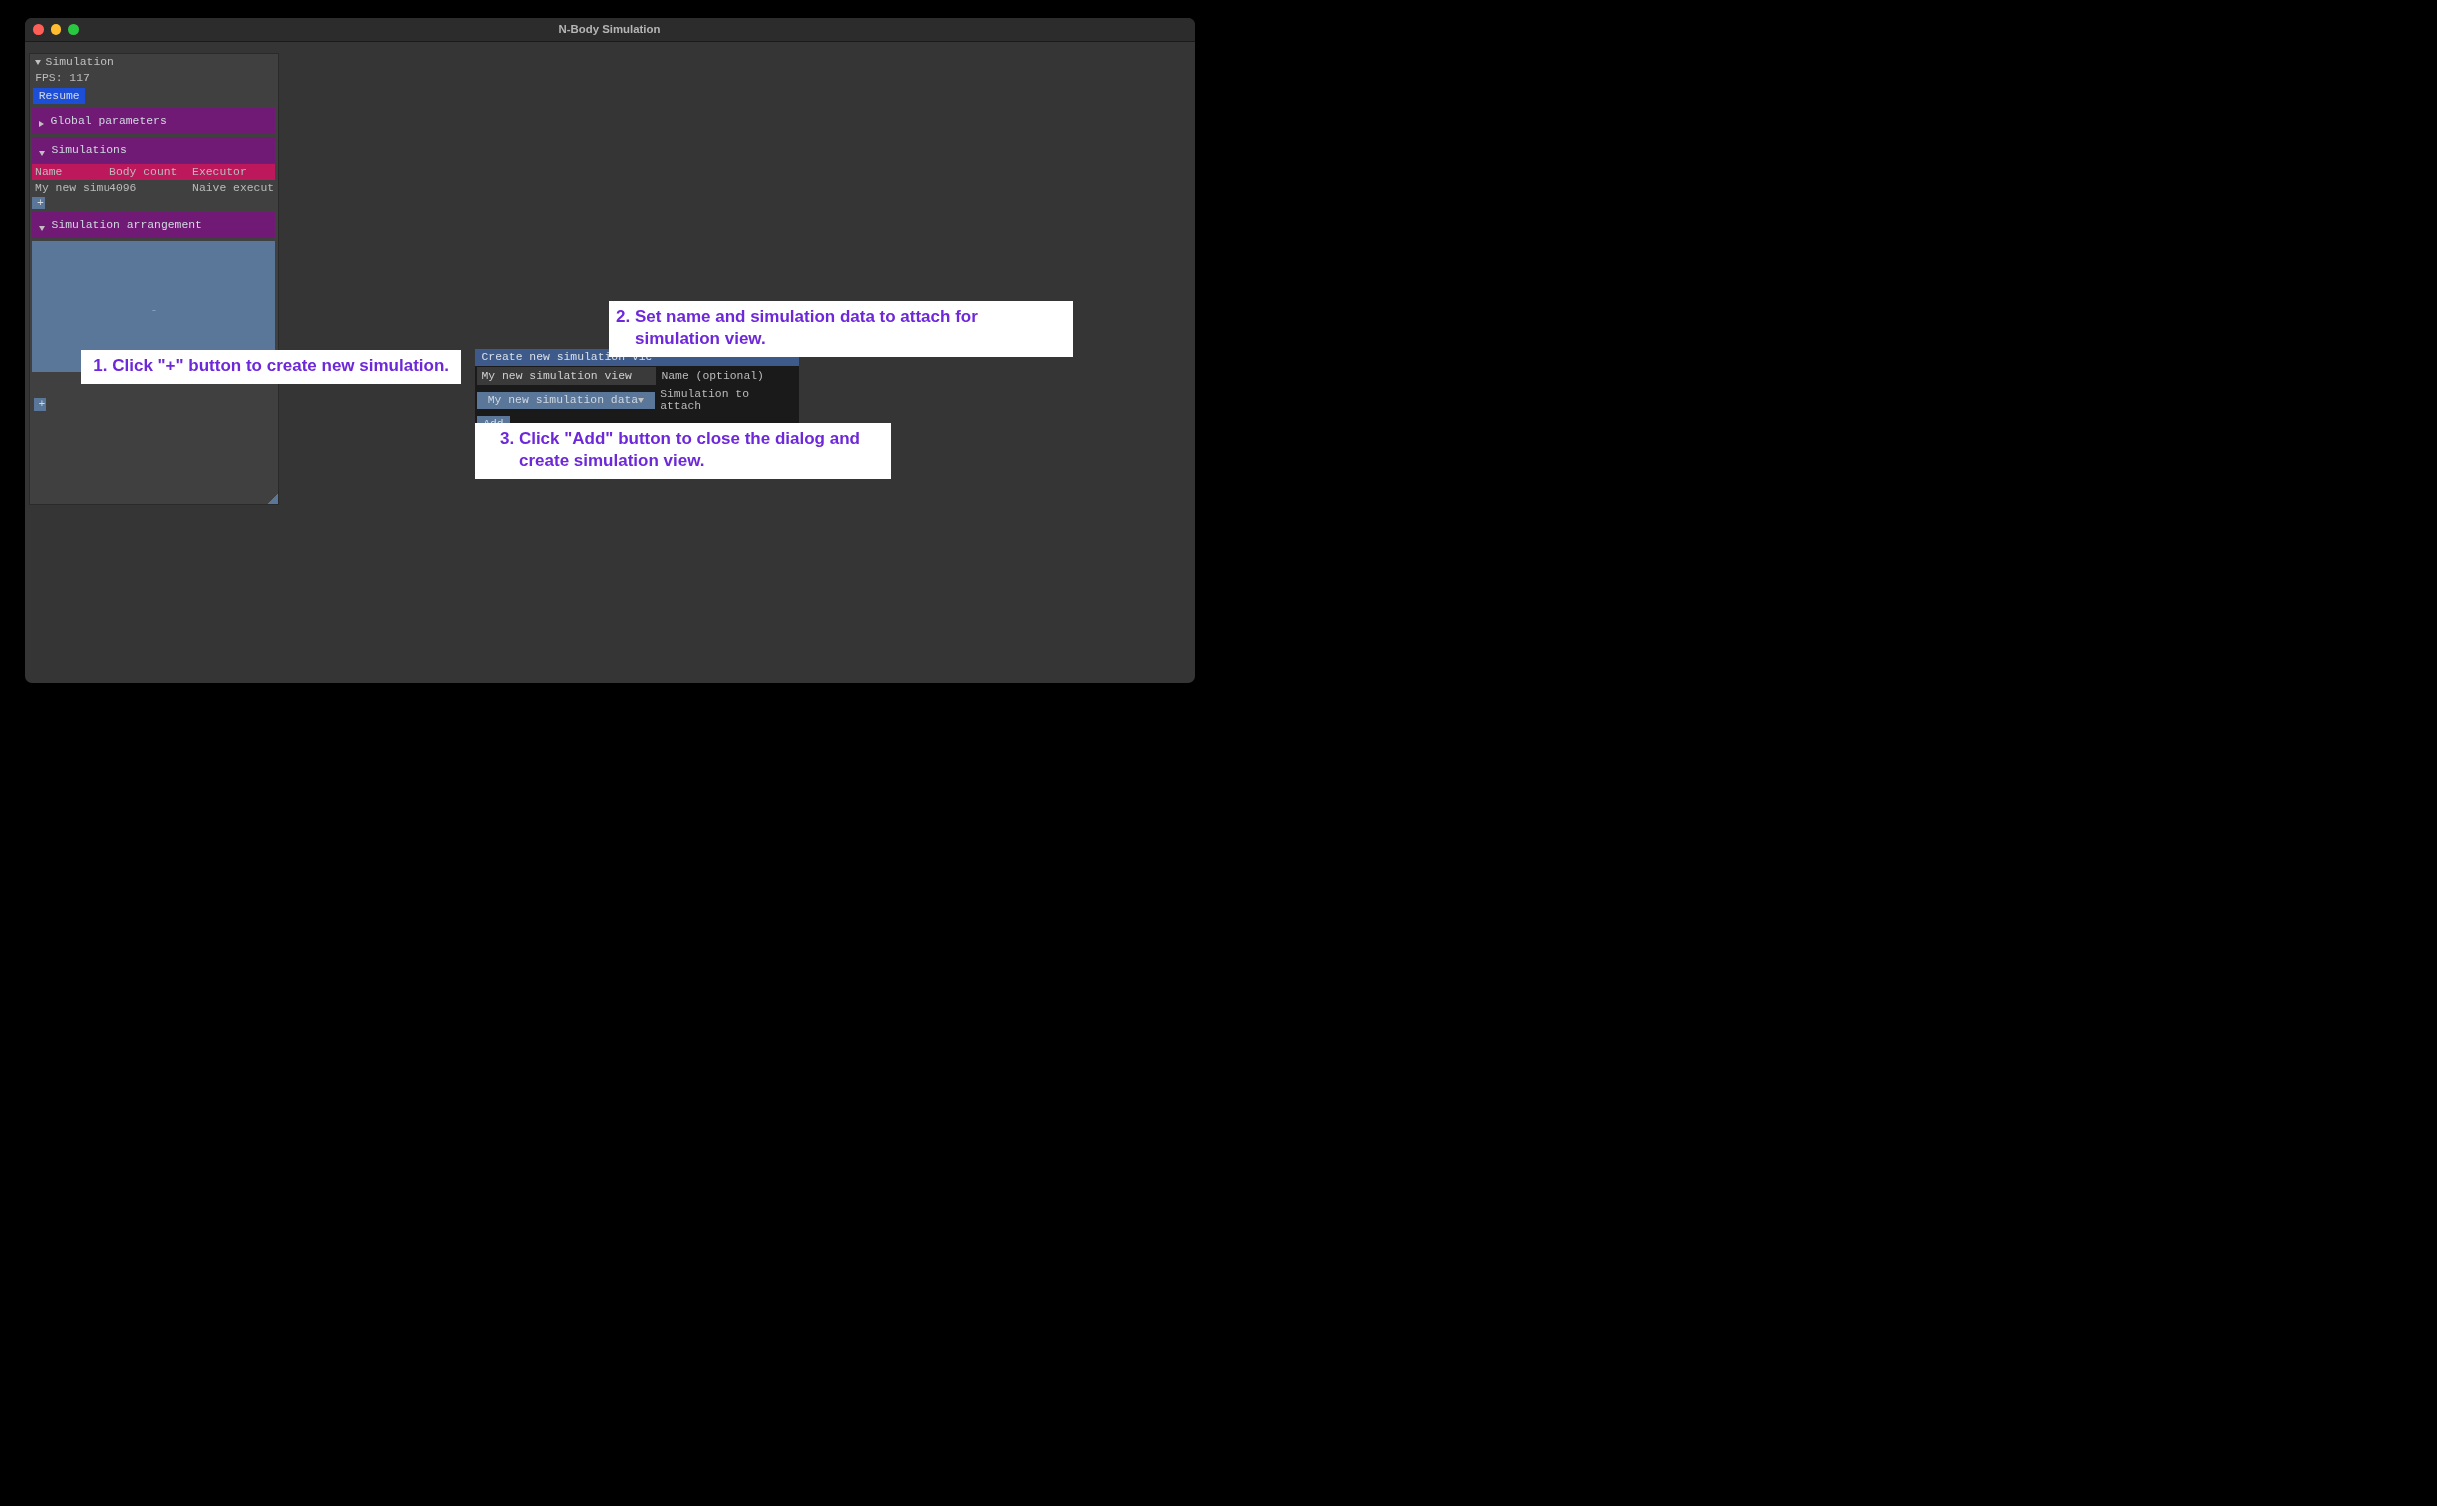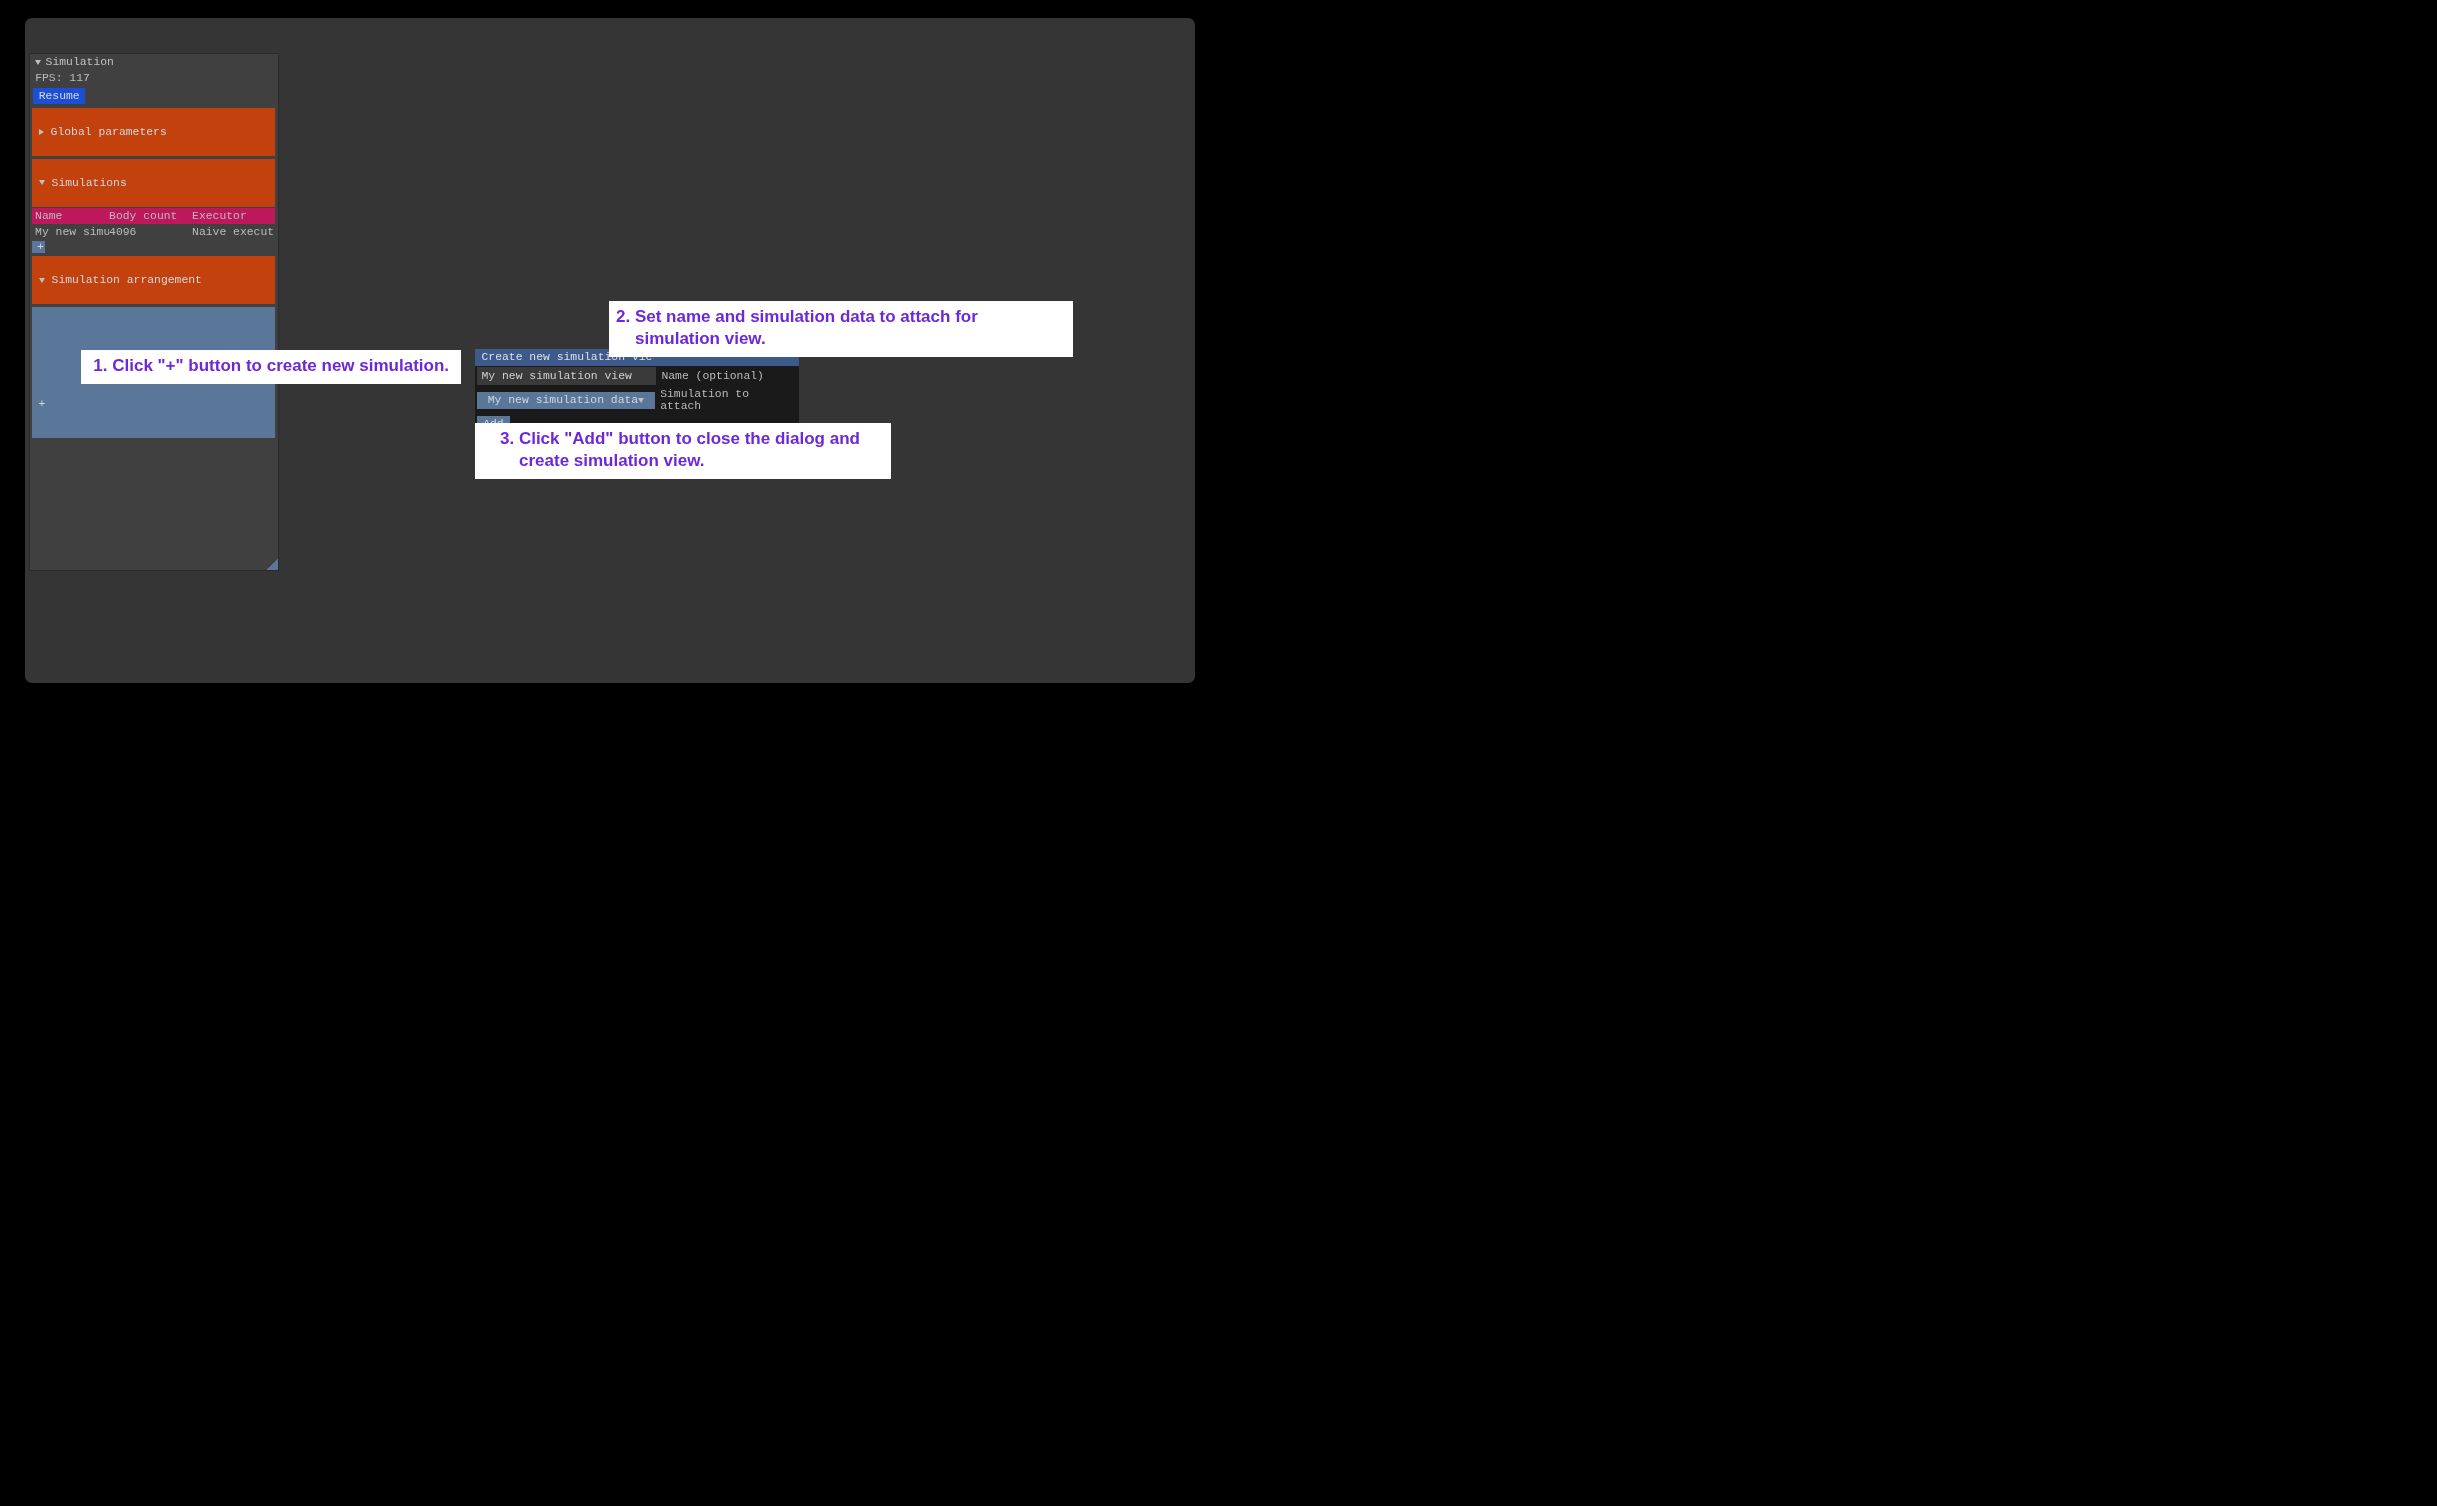--- a/index.html
+++ b/index.html
@@ -109,25 +109,25 @@
       background: #1d4ed8;
       color: #d0d8e0;
       border: none;
       padding: 1.8px 5.3px;
       font-family: inherit;
       font-size: 11.4px;
       display: inline-block;
     }
     
     .section-header {
-      background: #c2410c;
+      background: #701a75;
       margin: 2.6px 2.6px 0 2.6px;
-      padding: 18px 7px;
-      display: flex;
-      align-items: center;
+      padding: 7px 7px;
+      display: flex;
+      align-items: flex-end;
       gap: 6.1px;
       color: #d0d8e0;
     }
     
     .table-header {
       background: #be185d;
       margin: 1.8px 2.6px 0 2.6px;
       padding: 1.8px 2.6px;
       display: flex;
       color: #bbb;
@@ -279,20 +279,28 @@
     .second-plus {
       position: absolute;
       left: 7px;
       top: 380px;
     }
   </style>
 </head>
 <body>
 
 <div class="window">
+  <div class="titlebar">
+    <div class="traffic-lights">
+      <div class="traffic-light light-red"></div>
+      <div class="traffic-light light-yellow"></div>
+      <div class="traffic-light light-green"></div>
+    </div>
+    <div class="window-title">N-Body Simulation</div>
+  </div>
 
   <div class="inspection-panel">
     <div class="panel-header">
       <span class="triangle-down"></span>
       <span>Simulation</span>
     </div>
     <div class="fps-line">FPS: 117</div>
     <button class="resume-btn">Resume</button>
     
     <div class="section-header">

